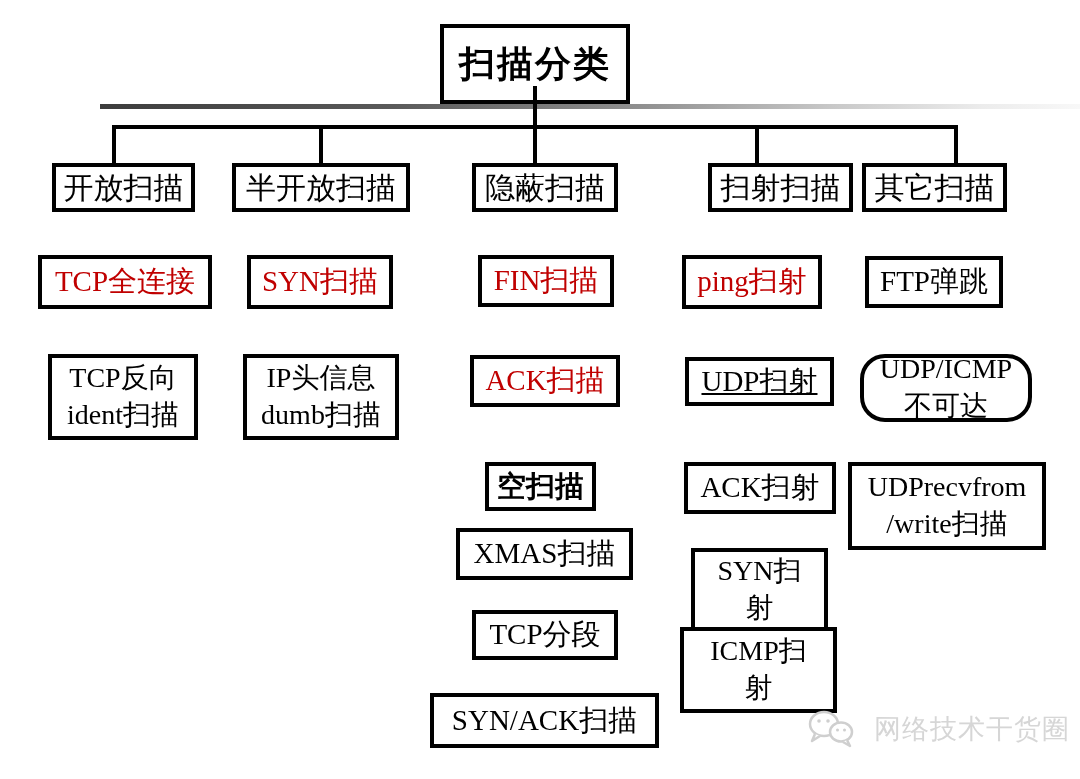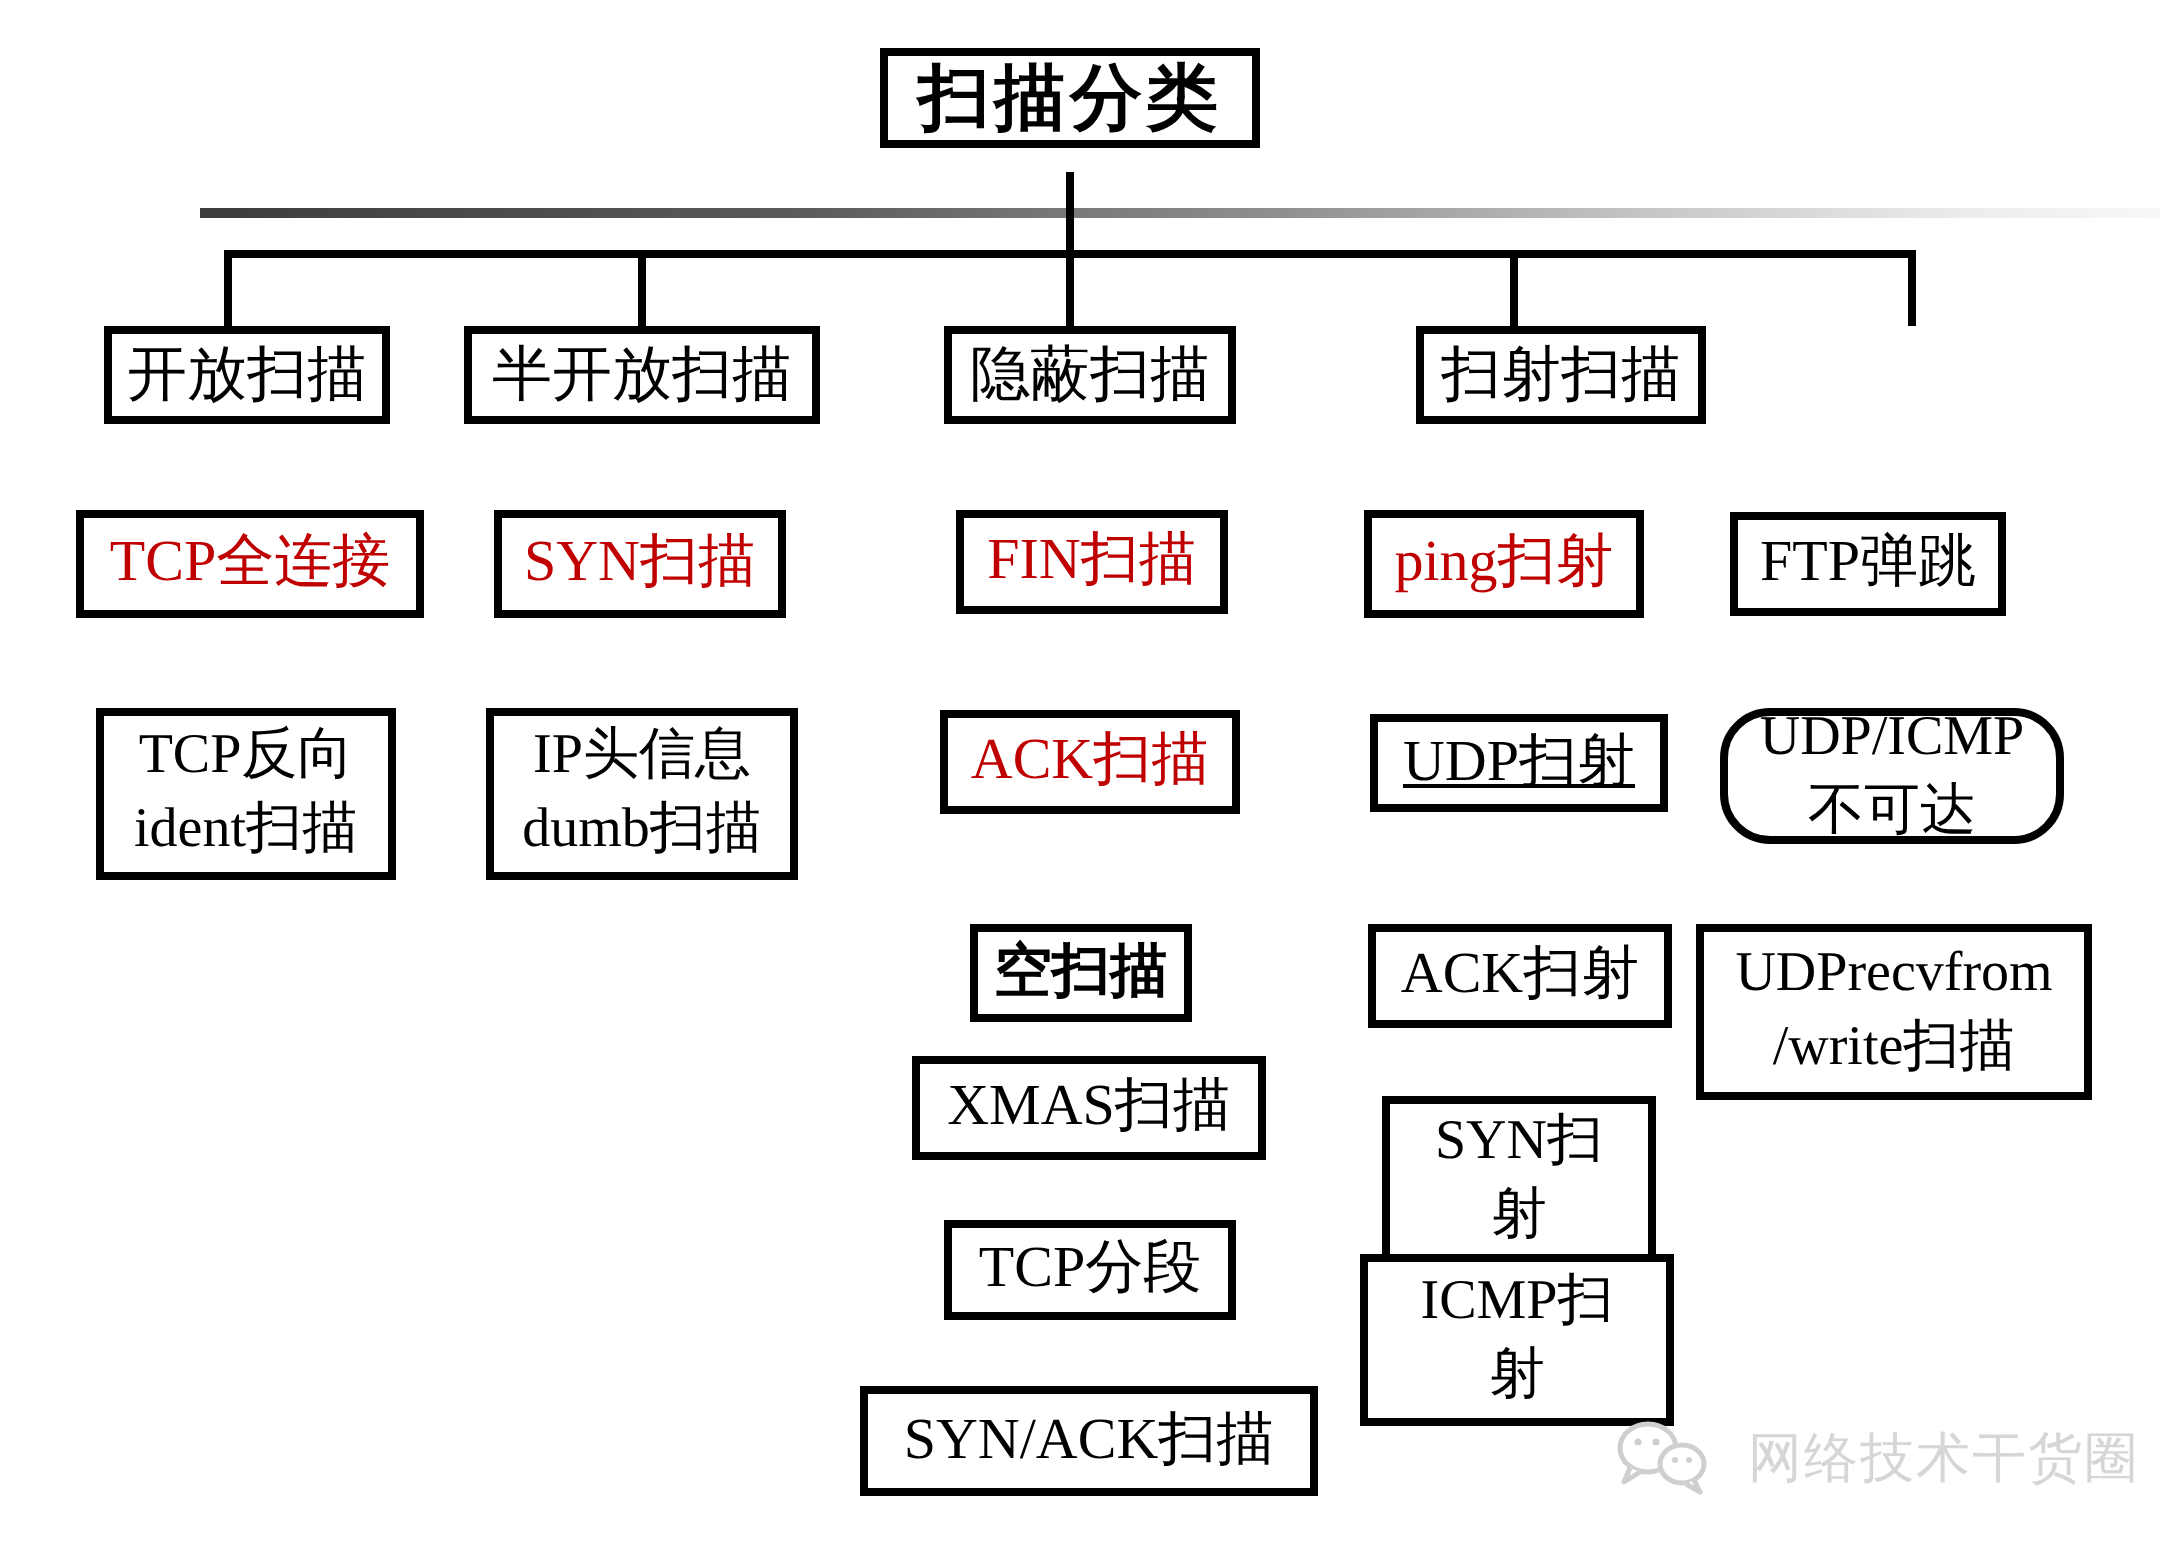--- a/index.html
+++ b/index.html
@@ -44,35 +44,36 @@
     text-shadow:1px 1px 0 #ffffff;
     user-select:none;
   }
   .watermark svg{display:block;}
 </style>
 </head>
 <body>
 
 <div class="canvas">
 
-  <div class="node root" style="left:440px;top:24px;width:190px;height:50px;">扫描分类</div>
+  <div class="node root" style="left:440px;top:24px;width:190px;height:80px;">扫描分类</div>
 
   <div class="fadeline"></div>
 
   <div class="vline" style="left:533px;top:86px;width:4px;height:77px;"></div>
   <div class="hline" style="left:112px;top:125px;width:846px;height:4px;"></div>
   <div class="vline" style="left:112px;top:125px;width:4px;height:38px;"></div>
   <div class="vline" style="left:319px;top:125px;width:4px;height:38px;"></div>
   <div class="vline" style="left:755px;top:125px;width:4px;height:38px;"></div>
   <div class="vline" style="left:954px;top:125px;width:4px;height:38px;"></div>
 
   <div class="node cat" style="left:52px;top:163px;width:143px;height:49px;">开放扫描</div>
   <div class="node cat" style="left:232px;top:163px;width:178px;height:49px;">半开放扫描</div>
   <div class="node cat" style="left:472px;top:163px;width:146px;height:49px;">隐蔽扫描</div>
   <div class="node cat" style="left:708px;top:163px;width:145px;height:49px;">扫射扫描</div>
+  <div class="node cat" style="left:862px;top:163px;width:145px;height:49px;">其它扫描</div>
 
   <div class="node red" style="left:38px;top:255px;width:174px;height:54px;">TCP全连接</div>
   <div class="node twoline" style="left:48px;top:338px;width:150px;height:86px;">TCP反向
 ident扫描</div>
 
   <div class="node red" style="left:247px;top:255px;width:146px;height:54px;">SYN扫描</div>
   <div class="node twoline" style="left:243px;top:338px;width:156px;height:86px;">IP头信息
 dumb扫描</div>
 
   <div class="node red" style="left:478px;top:255px;width:136px;height:52px;">FIN扫描</div>

